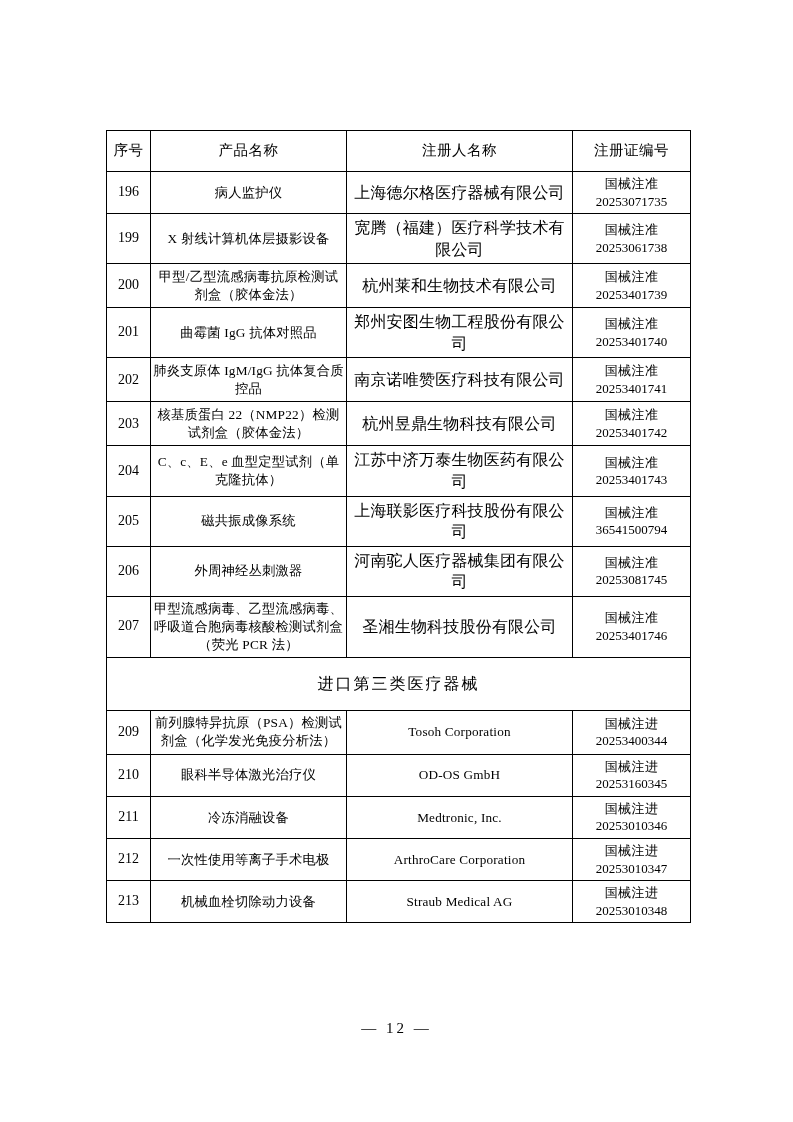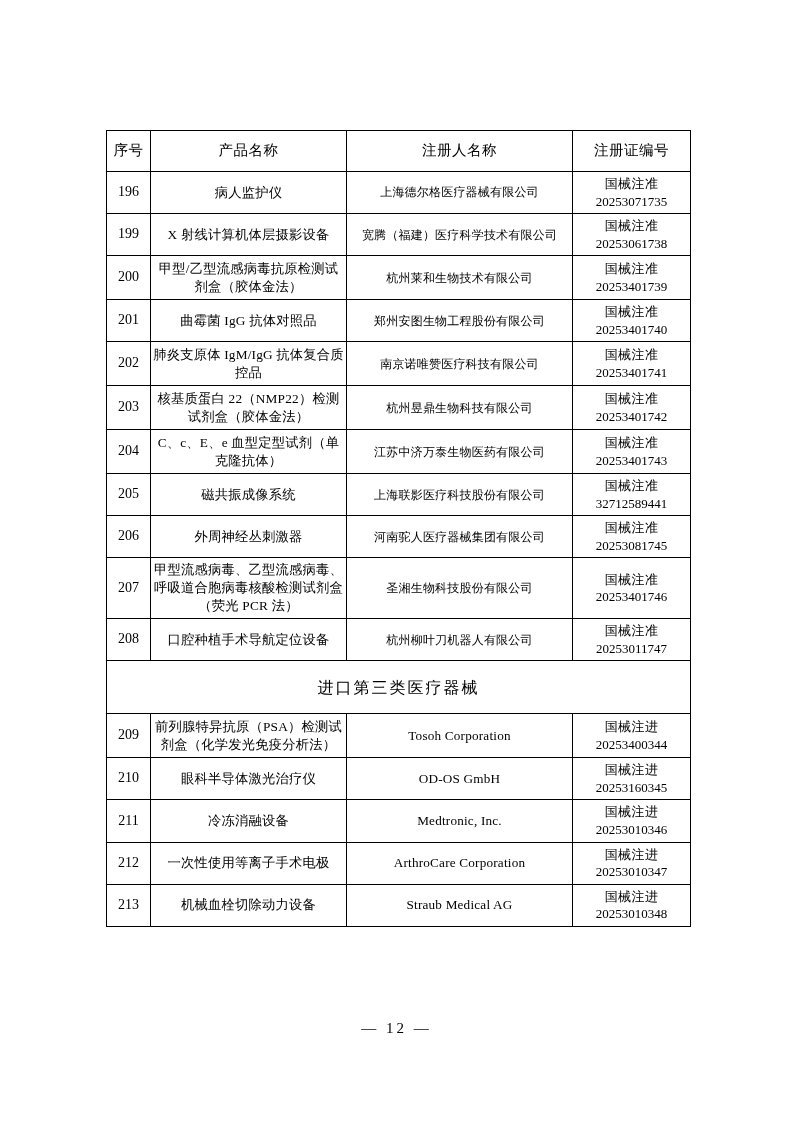--- a/index.html
+++ b/index.html
@@ -54,21 +54,21 @@
     letter-spacing: 0.5px;
   }
   .seq {
     font-size: 14px;
   }
   .pname {
     font-size: 13.3px;
     letter-spacing: 0.2px;
   }
   .holder {
-    font-size: 12px;
+    font-size: 16px;
     letter-spacing: 0.2px;
   }
   .cert {
     font-size: 13px;
     line-height: 1.45;
   }
   .cert .cn { display: block; letter-spacing: 0.4px; text-align: center; }
   .cert .num { display: block; }
   .section-row td {
     font-size: 16px;
@@ -190,21 +190,21 @@
             <span class="num">20253401743</span>
           </td>
         </tr>
 
         <tr class="r1">
           <td class="seq">205</td>
           <td class="pname">磁共振成像系统</td>
           <td class="holder">上海联影医疗科技股份有限公司</td>
           <td class="cert">
             <span class="cn">国械注准</span>
-            <span class="num">32712589441</span>
+            <span class="num">36541500794</span>
           </td>
         </tr>
 
         <tr class="r1">
           <td class="seq">206</td>
           <td class="pname">外周神经丛刺激器</td>
           <td class="holder">河南驼人医疗器械集团有限公司</td>
           <td class="cert">
             <span class="cn">国械注准</span>
             <span class="num">20253081745</span>
@@ -214,29 +214,20 @@
         <tr class="r3">
           <td class="seq">207</td>
           <td class="pname">甲型流感病毒、乙型流感病毒、呼吸道合胞病毒核酸检测试剂盒（荧光 PCR 法）</td>
           <td class="holder">圣湘生物科技股份有限公司</td>
           <td class="cert">
             <span class="cn">国械注准</span>
             <span class="num">20253401746</span>
           </td>
         </tr>
 
-        <tr class="r1">
-          <td class="seq">208</td>
-          <td class="pname">口腔种植手术导航定位设备</td>
-          <td class="holder">杭州柳叶刀机器人有限公司</td>
-          <td class="cert">
-            <span class="cn">国械注准</span>
-            <span class="num">20253011747</span>
-          </td>
-        </tr>
 
         <tr class="section-row">
           <td colspan="4">进口第三类医疗器械</td>
         </tr>
 
         <tr class="r2">
           <td class="seq">209</td>
           <td class="pname">前列腺特异抗原（PSA）检测试剂盒（化学发光免疫分析法）</td>
           <td class="latin">Tosoh Corporation</td>
           <td class="cert">

